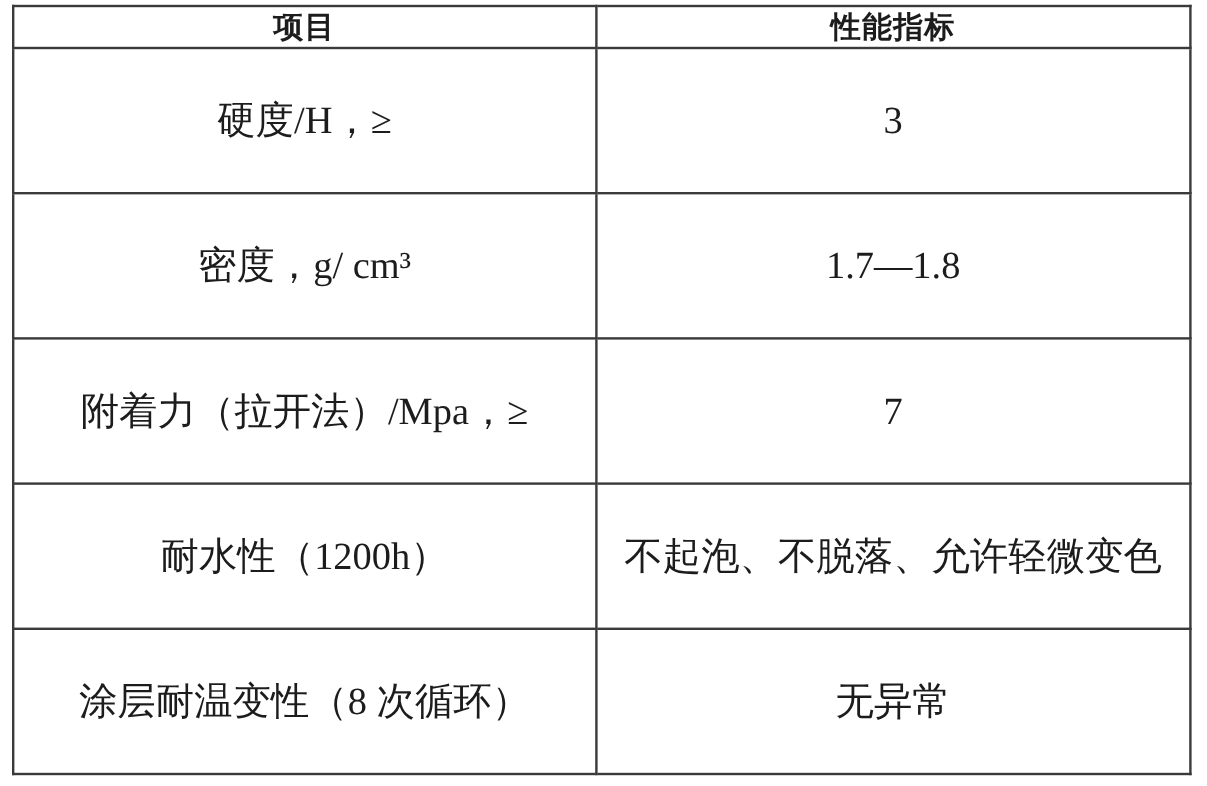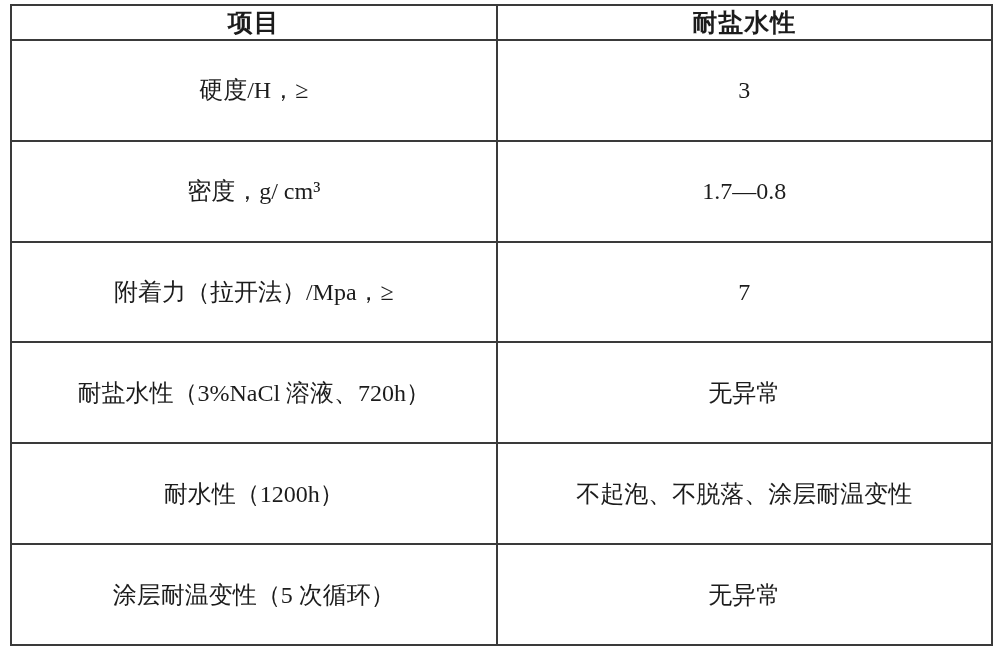--- a/index.html
+++ b/index.html
@@ -35,57 +35,53 @@
     padding: 0 6px;
     overflow: hidden;
     white-space: nowrap;
   }
   table.perf th {
     font-size: 25px;
     font-weight: bold;
     letter-spacing: 1px;
   }
   table.perf td {
-    font-size: 24px;
+    font-size: 32px;
     font-weight: normal;
   }
 </style>
 </head>
 <body>
 
 <table class="perf">
   <colgroup>
     <col class="c1">
     <col class="c2">
   </colgroup>
   <thead>
     <tr>
       <th>项目</th>
-      <th>耐盐水性</th>
+      <th>性能指标</th>
     </tr>
   </thead>
   <tbody>
     <tr>
       <td>硬度/H，≥</td>
       <td>3</td>
     </tr>
     <tr>
       <td>密度，g/ cm³</td>
-      <td>1.7—0.8</td>
+      <td>1.7—1.8</td>
     </tr>
     <tr>
       <td>附着力（拉开法）/Mpa，≥</td>
       <td>7</td>
     </tr>
     <tr>
-      <td>耐盐水性（3%NaCl 溶液、720h）</td>
-      <td>无异常</td>
+      <td>耐水性（1200h）</td>
+      <td>不起泡、不脱落、允许轻微变色</td>
     </tr>
     <tr>
-      <td>耐水性（1200h）</td>
-      <td>不起泡、不脱落、涂层耐温变性</td>
-    </tr>
-    <tr>
-      <td>涂层耐温变性（5 次循环）</td>
+      <td>涂层耐温变性（8 次循环）</td>
       <td>无异常</td>
     </tr>
   </tbody>
 </table>
 
 </body></html>

